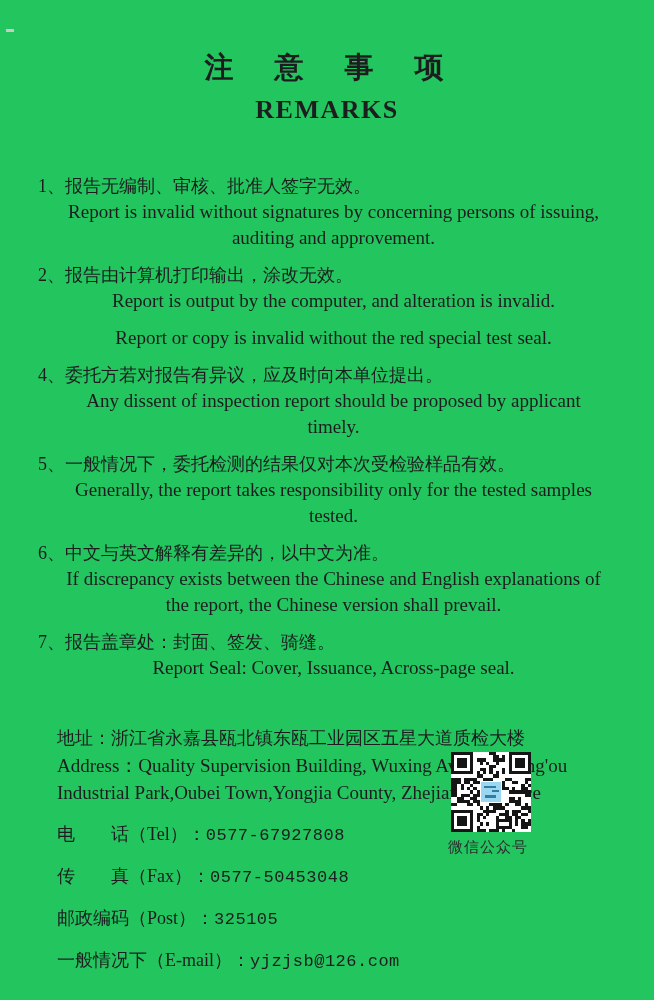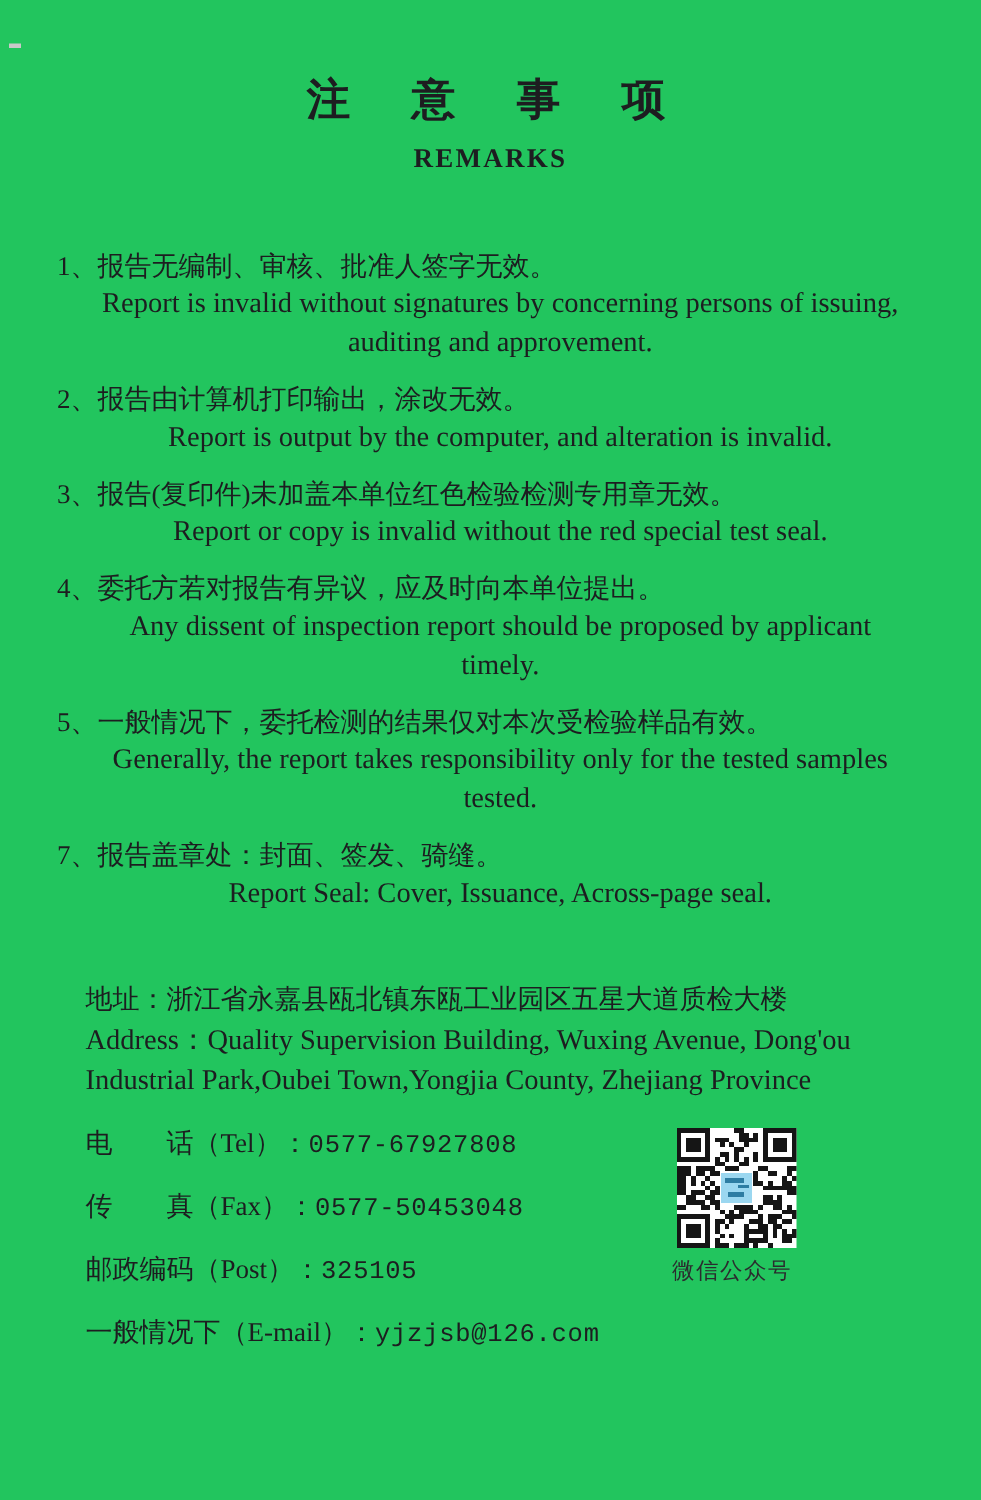--- a/index.html
+++ b/index.html
@@ -23,21 +23,21 @@
     text-align: center;
     padding-top: 50px;
     font-size: 29px;
     font-weight: bold;
     letter-spacing: 6px;
     line-height: 34px;
   }
   .title-en {
     text-align: center;
     margin-top: 11px;
-    font-size: 18px;
+    font-size: 26px;
     font-weight: bold;
     letter-spacing: 1.5px;
   }
   .remarks-list {
     margin: 48px 52px 0 38px;
   }
   .remark-item { margin-bottom: 11px; }
   .remark-cn {
     font-size: 18px;
     line-height: 26px;
@@ -100,30 +100,33 @@
   <div class="remarks-list">
     <div class="remark-item">
       <div class="remark-cn">1、报告无编制、审核、批准人签字无效。</div>
       <div class="remark-en">Report is invalid without signatures by concerning persons of issuing, auditing and approvement.</div>
     </div>
     <div class="remark-item">
       <div class="remark-cn">2、报告由计算机打印输出，涂改无效。</div>
       <div class="remark-en">Report is output by the computer, and alteration is invalid.</div>
     </div>
     <div class="remark-item">
-      <div class="remark-cn">3、报告(复印件)未加盖本单位红色检验检测专用章无效。</div>
       <div class="remark-en">Report or copy is invalid without the red special test seal.</div>
     </div>
     <div class="remark-item">
       <div class="remark-cn">4、委托方若对报告有异议，应及时向本单位提出。</div>
       <div class="remark-en">Any dissent of inspection report should be proposed by applicant timely.</div>
     </div>
     <div class="remark-item">
       <div class="remark-cn">5、一般情况下，委托检测的结果仅对本次受检验样品有效。</div>
       <div class="remark-en">Generally, the report takes responsibility only for the tested samples tested.</div>
+    </div>
+    <div class="remark-item">
+      <div class="remark-cn">6、中文与英文解释有差异的，以中文为准。</div>
+      <div class="remark-en">If discrepancy exists between the Chinese and English explanations of the report, the Chinese version shall prevail.</div>
     </div>
     <div class="remark-item">
       <div class="remark-cn">7、报告盖章处：封面、签发、骑缝。</div>
       <div class="remark-en">Report Seal: Cover, Issuance, Across-page seal.</div>
     </div>
   </div>
 
   <div class="address-block">
     <div class="address-cn">地址：浙江省永嘉县瓯北镇东瓯工业园区五星大道质检大楼</div>
     <div class="address-en">Address：Quality Supervision Building, Wuxing Avenue, Dong'ou Industrial Park,Oubei Town,Yongjia County, Zhejiang Province</div>

